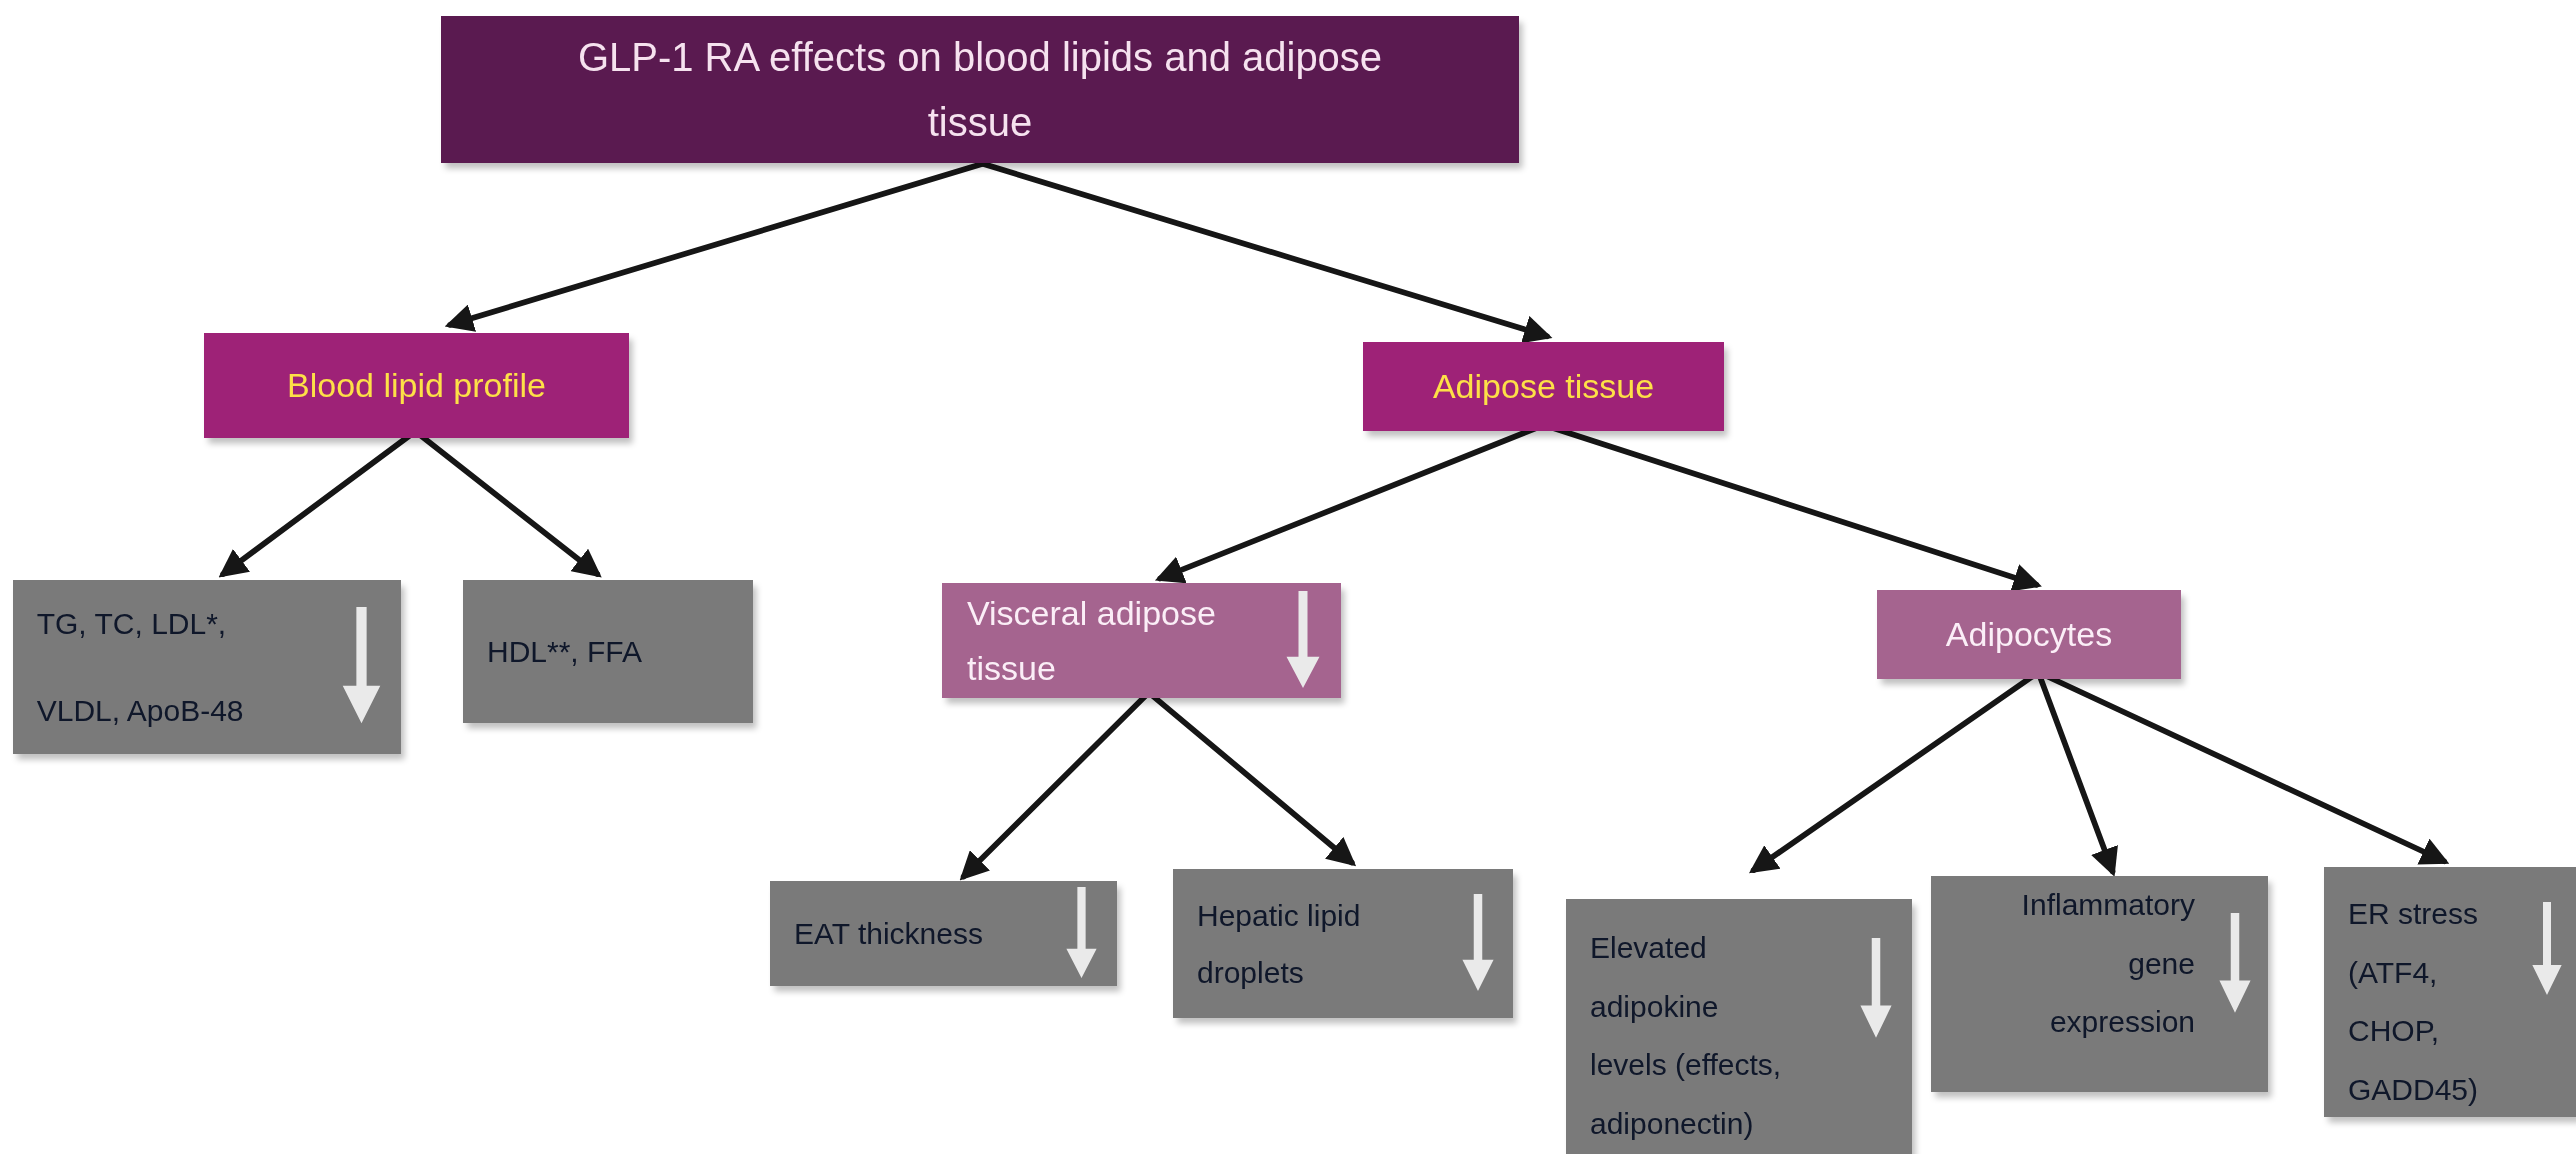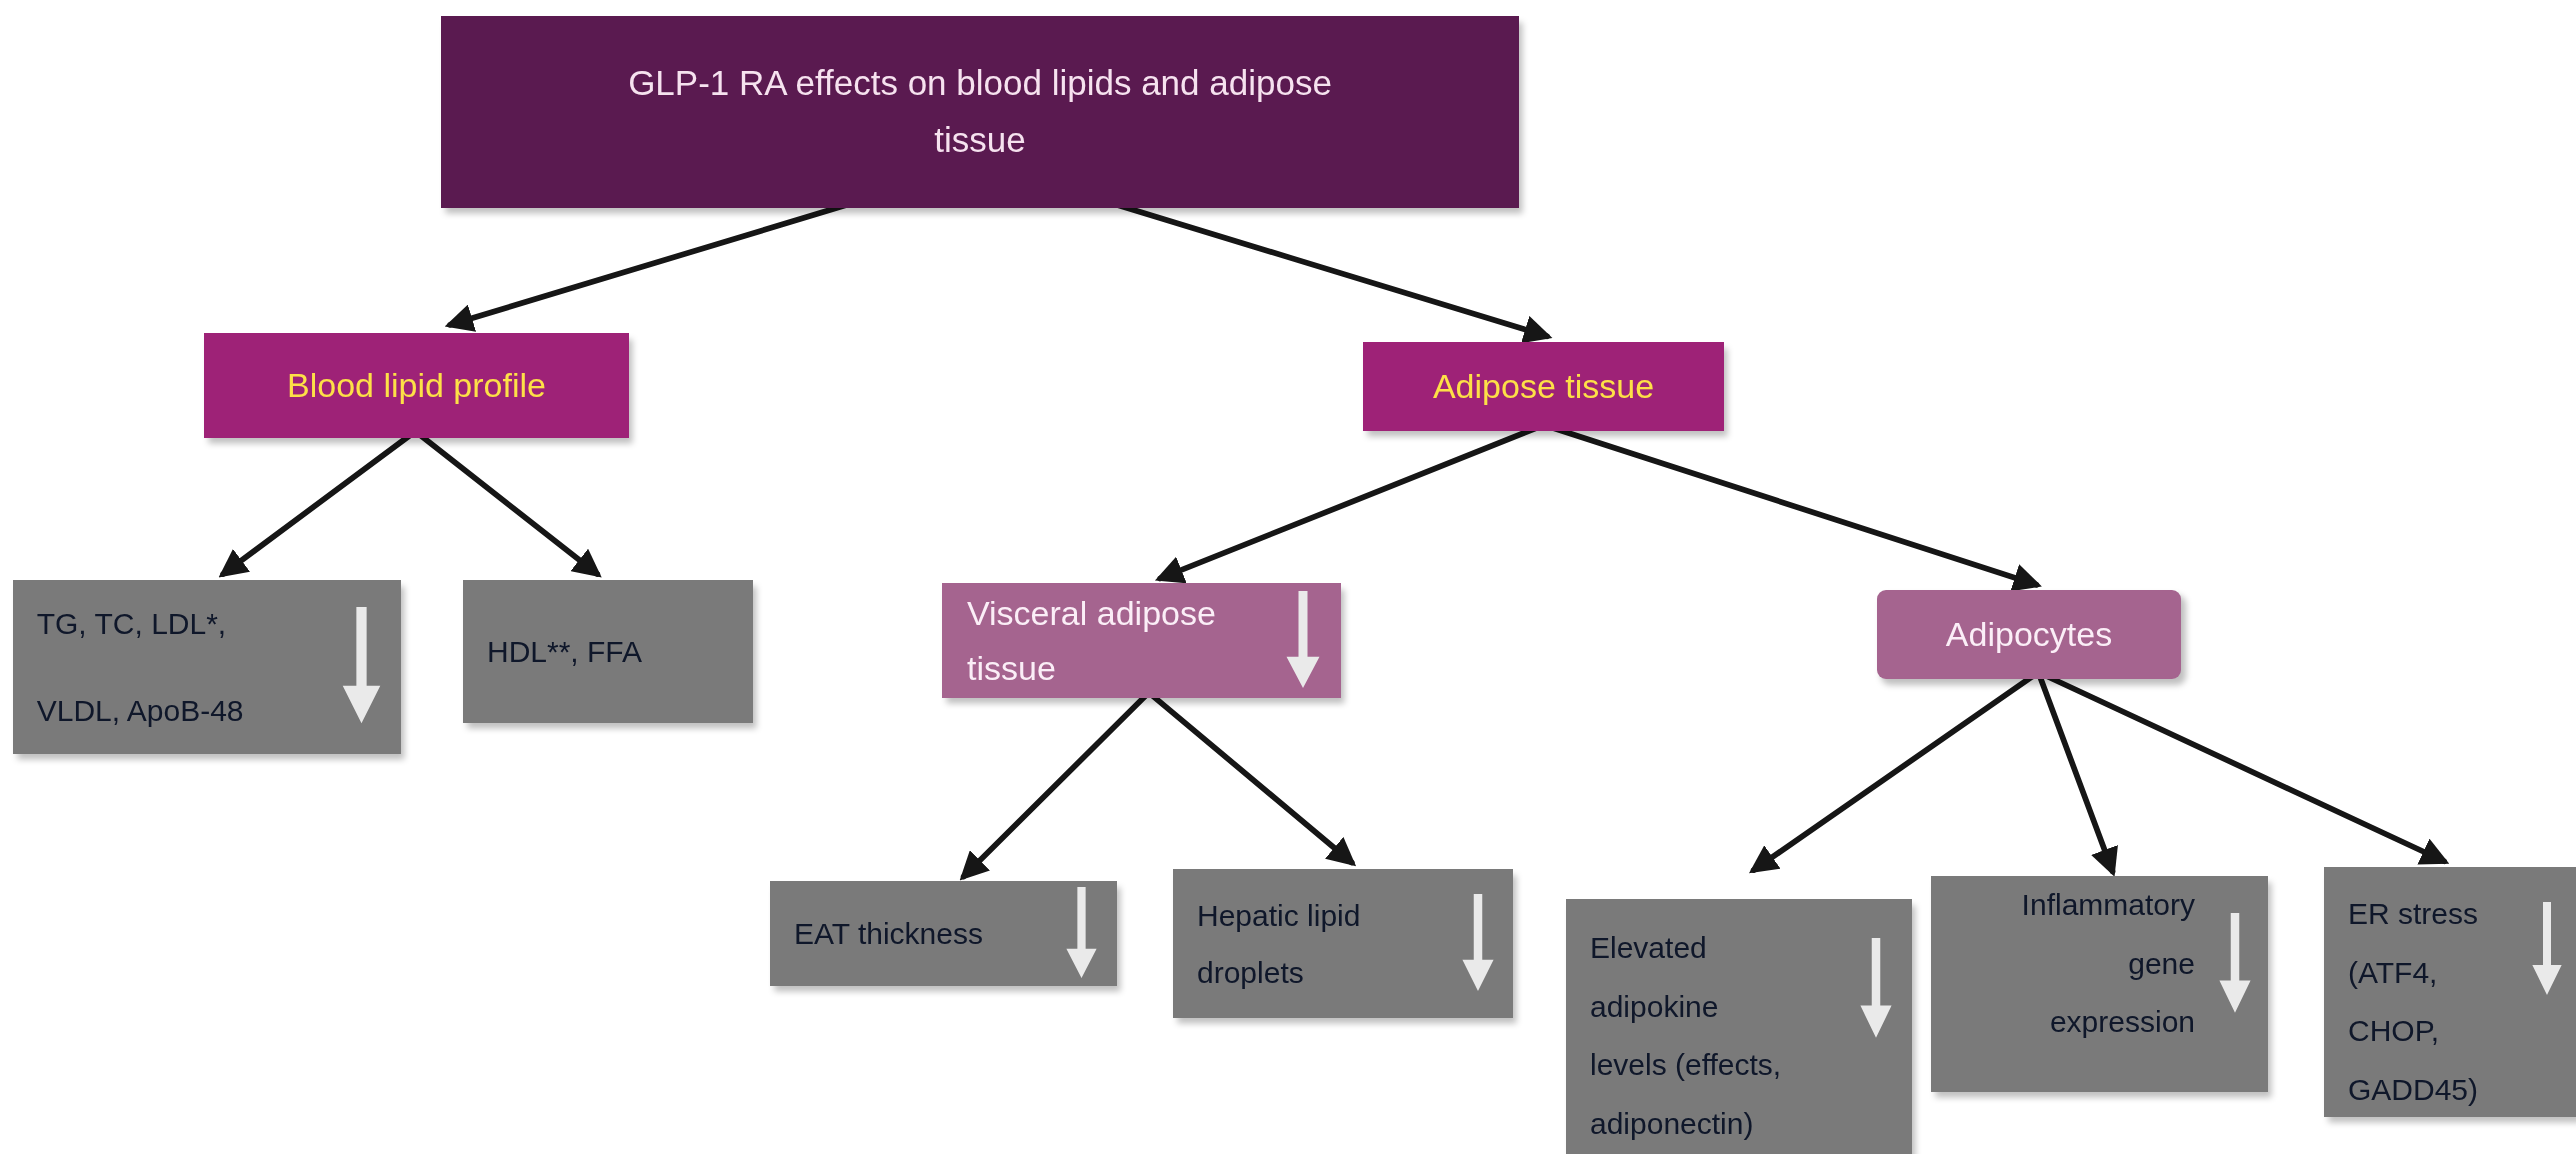--- a/index.html
+++ b/index.html
@@ -25,25 +25,25 @@
   .node{
     position:absolute;
     box-sizing:border-box;
     display:flex;
     flex-direction:column;
     justify-content:center;
     box-shadow:4.4px 5.7px 6.3px rgba(0,0,0,0.25);
   }
   .node .line{white-space:nowrap;}
   .root{
-    left:441px;top:16px;width:1078px;height:192px;
+    left:441px;top:16px;width:1078px;height:147px;
     background:var(--root-bg,#5a1a50);
     color:#f6e2ef;
     align-items:center;text-align:right;
-    font-size:35px;line-height:1.62;
+    font-size:40px;line-height:1.62;
   }
   .branch{
     background:var(--branch-bg,#9e2277);
     color:#fde047;
     align-items:center;text-align:center;
     font-size:34px;
   }
   .blood{left:204px;top:333px;width:425px;height:105px;}
   .adipose{left:1363px;top:342px;width:361px;height:89px;}
   .subbranch{
@@ -51,21 +51,21 @@
     color:#fbeef7;
     font-size:34px;
   }
   .visceral{
     left:942px;top:583px;width:399px;height:115px;
     padding-left:25px;padding-right:82px;
     line-height:1.6;
   }
   .adipocytes{
     left:1877px;top:590px;width:304px;height:89px;
-    align-items:center;text-align:center;border-radius:9px;
+    align-items:center;text-align:center;
   }
   .leaf{
     background:var(--leaf-bg,#7a7a7a);
     color:#0f172a;
     font-size:30px;
     padding-left:24px;padding-right:73px;
     line-height:1.9;
   }
   .tg{
     left:12.7px;top:580px;width:388px;height:174px;

